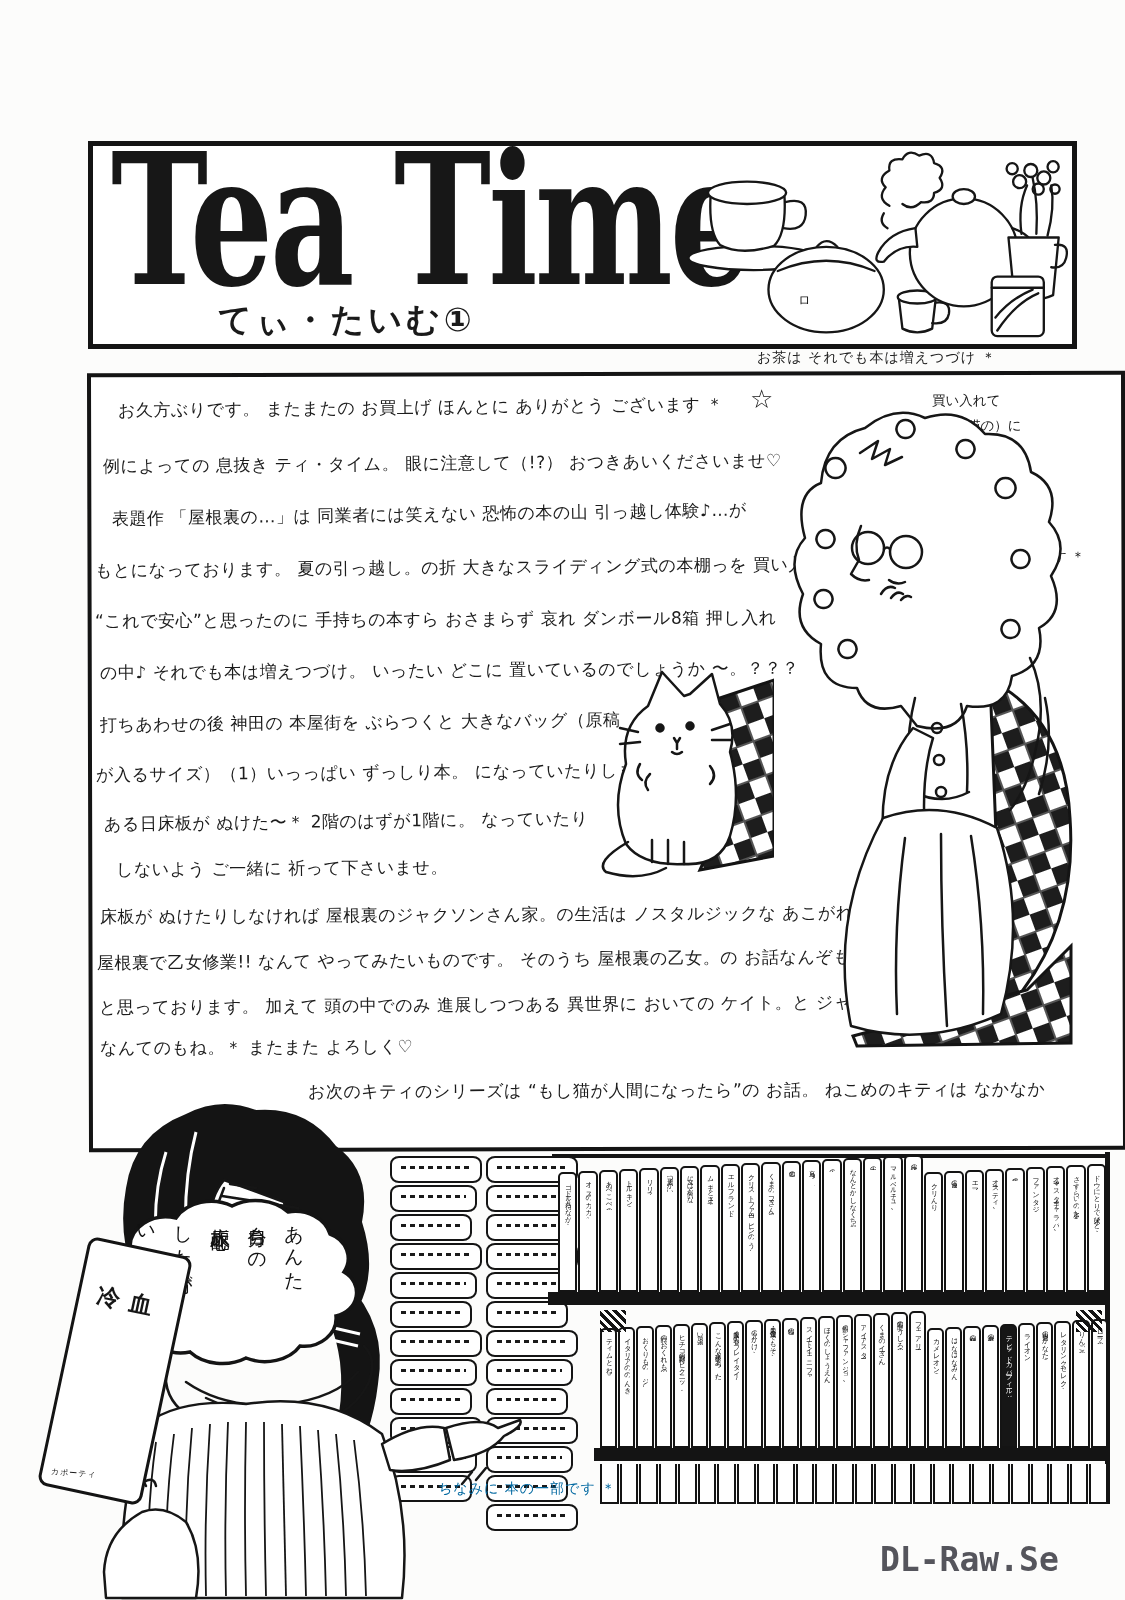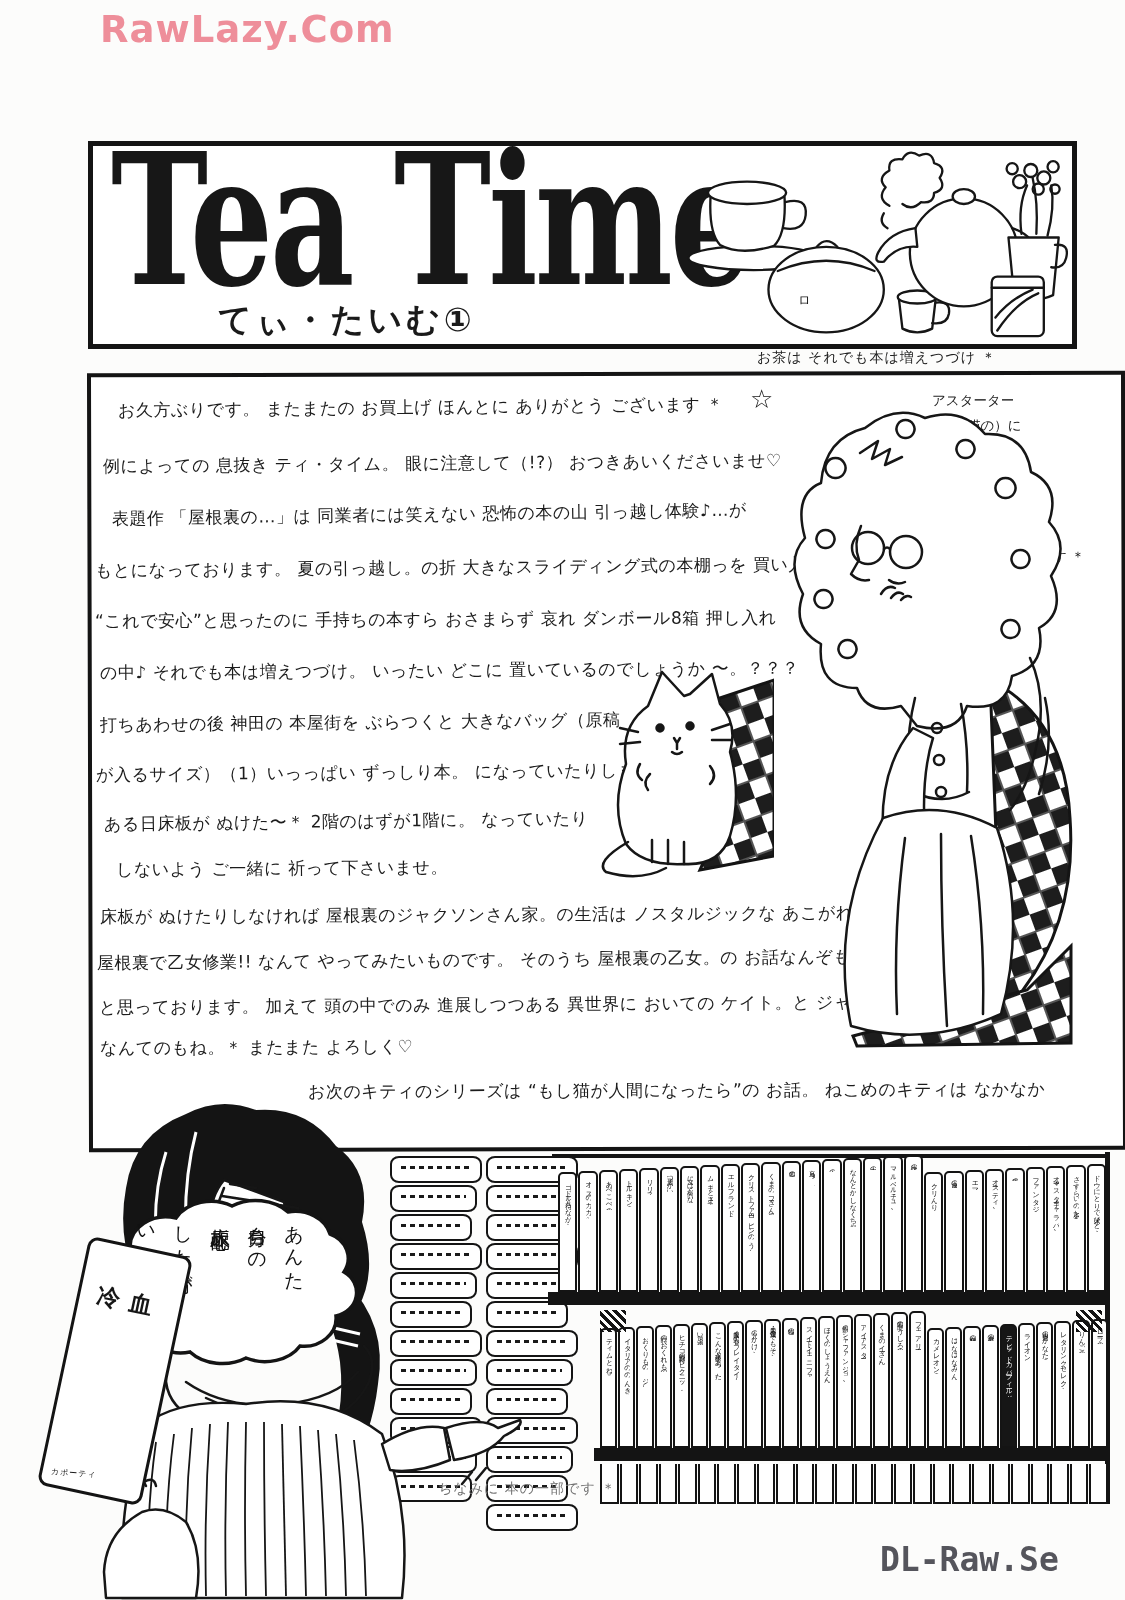--- a/index.html
+++ b/index.html
@@ -63,30 +63,29 @@
   .stack{position:absolute;top:4px;display:flex;flex-direction:column;gap:2px;}
   .stack.sA{left:0px;}
   .stack.sB{left:96px;}
   .hbook{width:88px;height:23px;border:2px solid #141414;border-radius:9px/8px;background:#fff;}
   .hbook .scrib{height:3px;margin:8px 9px 0 9px;
      background:repeating-linear-gradient(90deg,#1a1a1a 0 5px,transparent 5px 9px);}
   .stub{flex:1 1 0;border:2px solid #141414;border-radius:5px 5px 0 0;background:#fff;min-width:0;
      display:flex;justify-content:center;}
   .hatch{position:absolute;width:26px;height:22px;
      background:repeating-linear-gradient(45deg,#141414 0 3px,transparent 3px 6px);}
-  .shelf-caption{position:absolute;left:438px;top:1480px;font-size:14px;letter-spacing:1px;z-index:5;color:#737373;}
+  .shelf-caption{position:absolute;left:438px;top:1480px;font-size:14px;letter-spacing:1px;z-index:5;color:#0369a1;}
   svg .ink{stroke:#161616;fill:none;stroke-width:2.5;stroke-linecap:round;stroke-linejoin:round;}
   svg .inkf{stroke:#161616;fill:#fff;stroke-width:2.5;stroke-linejoin:round;}
 </style>
 </head>
 <body>
 
 <div class="page">
 
-  <div class="wm-top" style="color: rgb(238, 142, 154);">RawLazy.Com</div>
   <div class="wm-bottom" style="color: rgb(85, 85, 92);">DL-Raw.Se</div>
 
   <div class="title-box">
     <div class="title-main">Tea Time</div>
     <div class="title-sub">てぃ・たいむ①</div>
     <svg class="teaset" width="400" height="192" viewBox="0 0 430 206">
 
       <ellipse class="inkf" cx="92" cy="118" rx="70" ry="13"></ellipse>
       <path class="inkf" d="M46,48 q-3,42 10,56 q22,12 58,1 q14,-14 11,-57 z"></path>
       <ellipse class="inkf" cx="85" cy="48" rx="42" ry="12"></ellipse>
@@ -144,21 +143,21 @@
       <div class="hand" style="left: 104px; top: 810px; max-width: 620px; transform: rotate(-0.7deg);">ある日床板が ぬけた〜＊ 2階のはずが1階に。 なっていたり</div>
       <div class="hand" style="left: 116px; top: 857px; max-width: 460px; transform: rotate(-0.4deg);">しないよう ご一緒に 祈って下さいませ。</div>
       <div class="hand" style="left: 100px; top: 903px; max-width: 1000px; transform: rotate(-0.3deg);">床板が ぬけたりしなければ 屋根裏のジャクソンさん家。の生活は ノスタルジックな あこがれ世界。 わたしも古い</div>
       <div class="hand" style="left: 97px; top: 948px; max-width: 1000px; transform: rotate(-0.5deg);">屋根裏で乙女修業!! なんて やってみたいものです。 そのうち 屋根裏の乙女。の お話なんぞも 描いてみたい</div>
       <div class="hand" style="left: 99px; top: 993px; max-width: 1000px; transform: rotate(-0.4deg);">と思っております。 加えて 頭の中でのみ 進展しつつある 異世界に おいての ケイト。と ジャクソン女の日常生活</div>
       <div class="hand" style="left: 100px; top: 1036px; max-width: 700px; transform: rotate(-0.3deg);">なんてのもね。＊ またまた よろしく♡</div>
       <div class="hand" style="left: 308px; top: 1079px; max-width: 800px; transform: rotate(-0.2deg);">お次のキティのシリーズは “もし猫が人間になったら”の お話。 ねこめのキティは なかなか</div>
     </div>
 
   <div id="cat-note">
-      <div>アスターター</div>
+      <div>買い入れて</div>
       <div>母（猫の）に</div>
       <div>なりました</div>
       <div>愛娘の名は</div>
       <div>「寧々」</div>
       <div>灰緑の瞳の</div>
       <div>チンチラです ＊</div>
     </div>
 
   <div class="star" style="left:750px;top:384px;">☆</div>
   <div class="star" style="left:752px;top:680px;font-size:21px;transform:rotate(-14deg);">☆</div>

